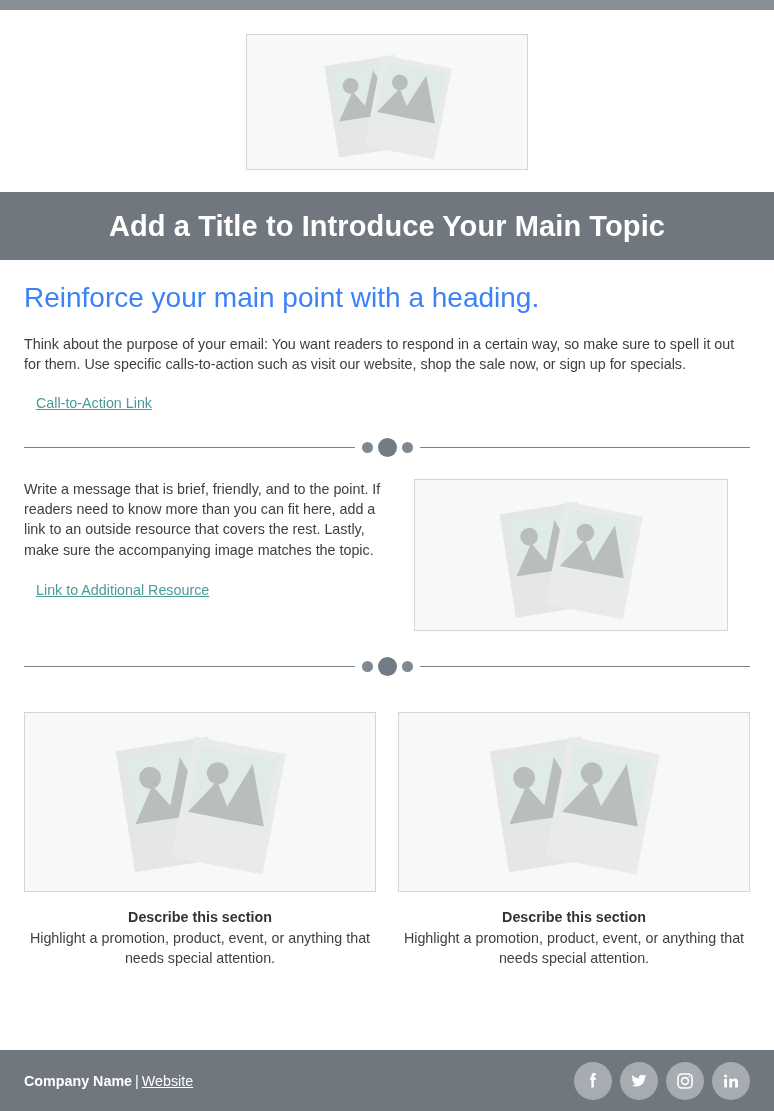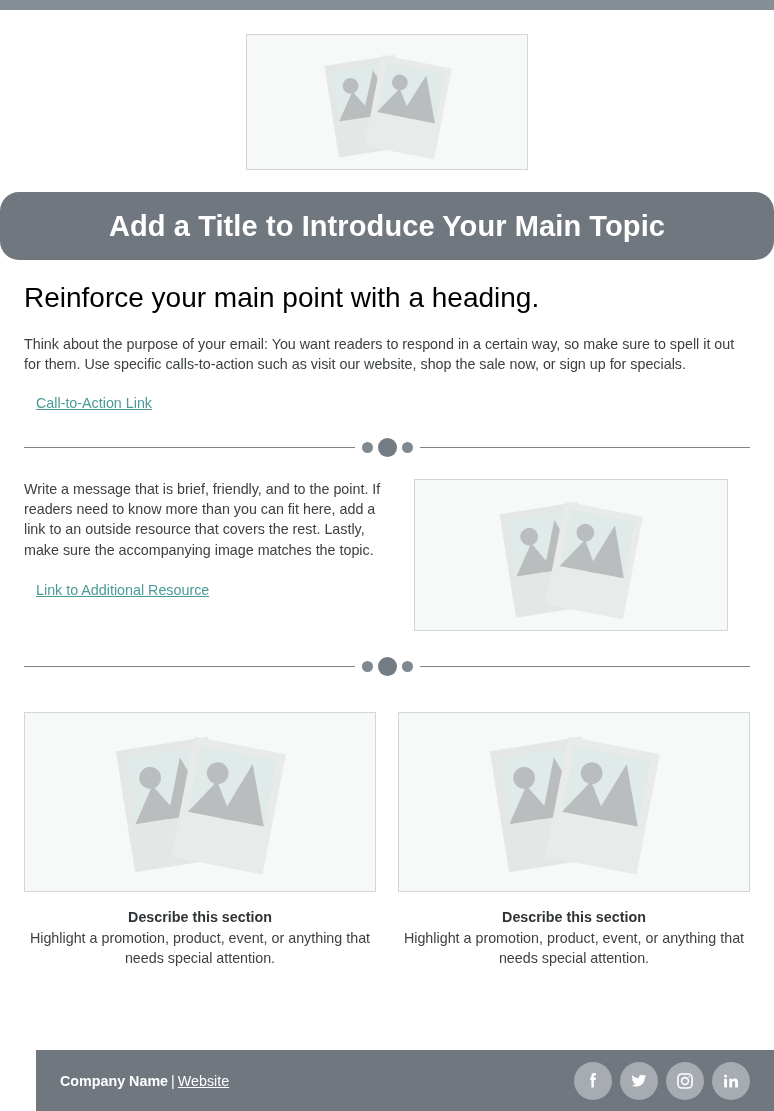--- a/index.html
+++ b/index.html
@@ -44,35 +44,34 @@
   }
   .ph-frame svg { display: block; width: 100%; height: 100%; }
 
   
   .title-banner {
     background: #70777f;
     height: 68px;
     display: flex;
     align-items: center;
     justify-content: center;
-    border-radius: 19px;
   }
   .title-banner h1 {
     color: #ffffff;
     font-size: 29px;
     font-weight: bold;
     letter-spacing: .1px;
     text-align: center;
   }
 
   
   .section { padding: 0 24px; }
 
   h2.heading {
-    color: #000000;
+    color: #3b82f6;
     font-weight: normal;
     font-size: 28px;
     line-height: 1.15;
   }
 
   p.body-text {
     color: #3c4043;
     font-size: 14.3px;
     line-height: 1.42;
   }
@@ -142,21 +141,20 @@
   
   .footer {
     position: absolute;
     left: 0; right: 0; bottom: 0;
     height: 61px;
     background: #70777f;
     display: flex;
     align-items: center;
     justify-content: space-between;
     padding: 0 24px;
-    margin-left: 36px;
   }
   .footer-left { font-size: 14.3px; color: #ffffff; }
   .footer-left .company { font-weight: bold; }
   .footer-left .sep { padding: 0 3px; font-weight: normal; }
   .footer-left a { color: #ffffff; text-decoration: underline; }
 
   .socials { display: flex; gap: 8px; }
   .social {
     width: 38px; height: 38px;
     border-radius: 50%;

